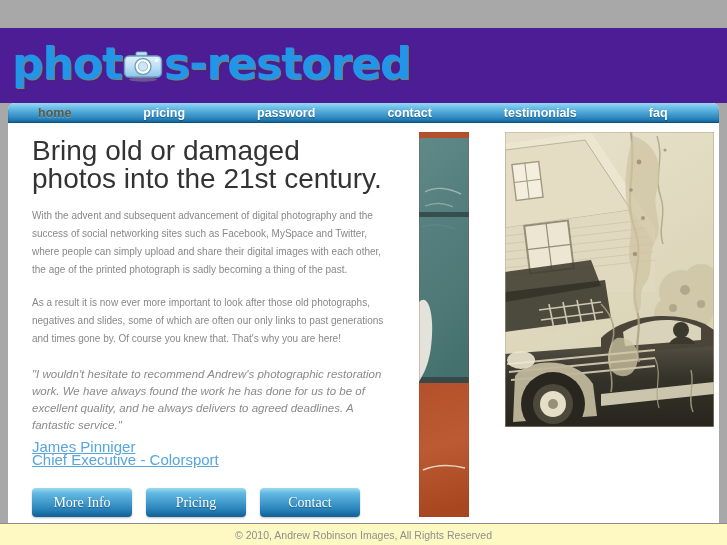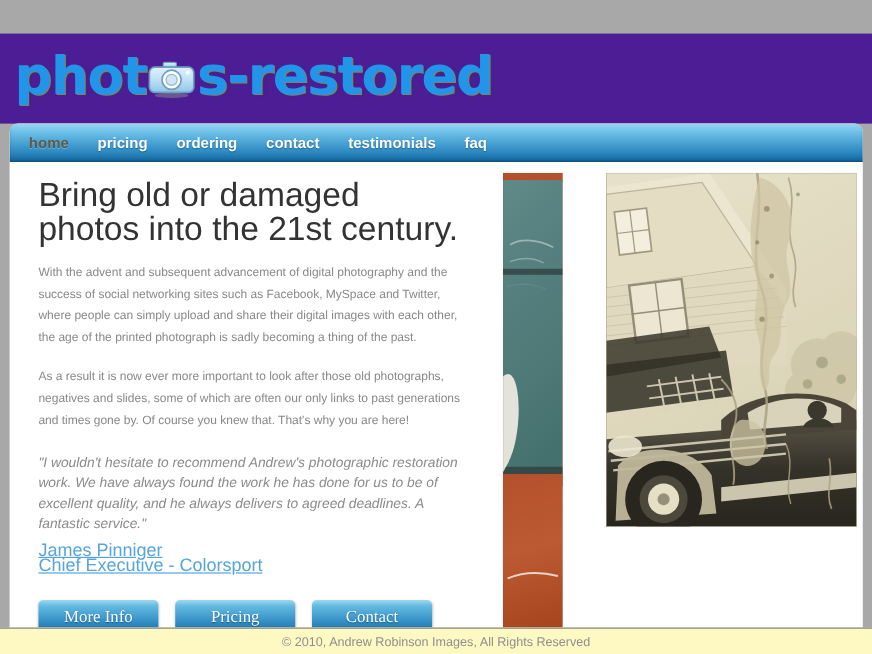--- a/index.html
+++ b/index.html
@@ -82,26 +82,27 @@
     position: absolute; left: 8px; top: 103px;
     width: 711px; height: 420px;
     background: #ffffff;
     border-radius: 7px 7px 0 0;
     overflow: hidden;
   }
 
   
   .nav {
     position: relative;
-    height: 32px;
+    height: 20px;
     background: linear-gradient(to bottom, #9bd7f2 0%, #6dc0e8 22%, #2c88c0 75%, #10639c 100%);
     border-radius: 6px 6px 0 0;
     display: flex; align-items: center;
-    padding-left: 16px;
+    padding-left: 30px;
     box-shadow: inset 0 -1px 2px rgba(0,0,0,0.25);
+    gap: 48px;
   }
   .nav-item {
     color: #ffffff;
     font-size: 12.5px;
     font-weight: bold;
     margin-right: 24px;
     cursor: pointer;
     text-shadow: 0 1px 1px rgba(0,40,70,0.45);
     white-space: nowrap;
     font-family: "Liberation Sans", sans-serif;
@@ -225,21 +226,21 @@
       </span>
       <span>s-restored</span>
     </div>
   </div>
 
   <div class="panel">
 
     <div class="nav">
       <div class="nav-item active">home</div>
       <div class="nav-item">pricing</div>
-      <div class="nav-item">ordering</div>
+      <div class="nav-item">password</div>
       <div class="nav-item">contact</div>
       <div class="nav-item">testimonials</div>
       <div class="nav-item">faq</div>
     </div>
 
     <div class="content">
 
       <div class="col-left">
         <h1 class="headline">Bring old or damaged photos into the 21st century.</h1>
         <p class="para">With the advent and subsequent advancement of digital photography and the success of social networking sites such as Facebook, MySpace and Twitter, where people can simply upload and share their digital images with each other, the age of the printed photograph is sadly becoming a thing of the past.</p>

